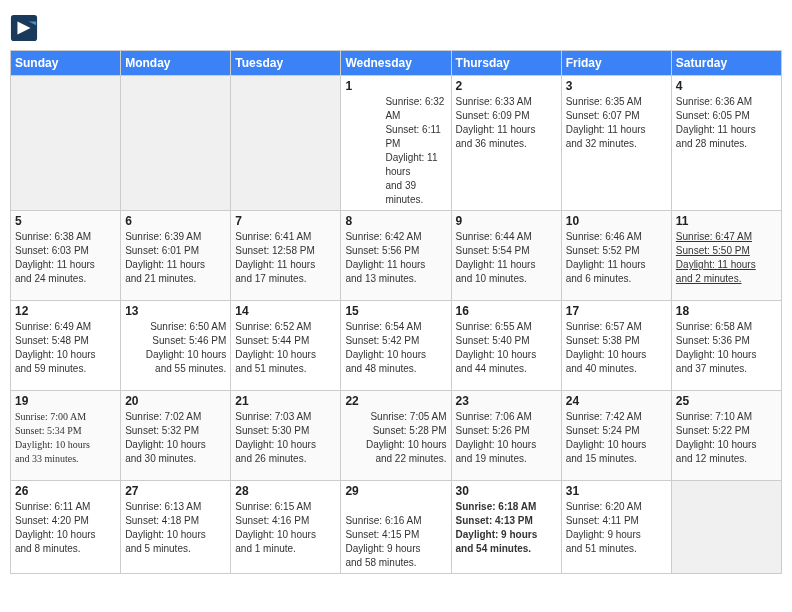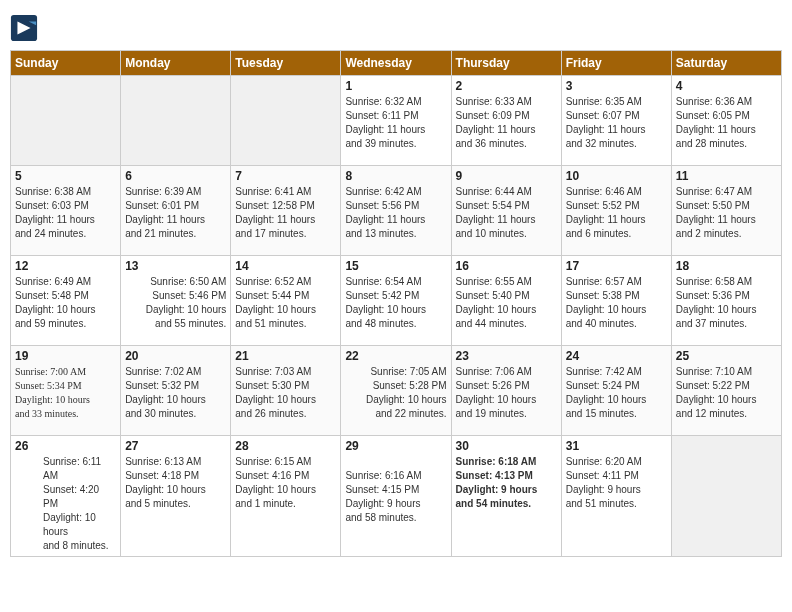--- a/index.html
+++ b/index.html
@@ -46,21 +46,21 @@
     .subtitle {
       font-size: 14px;
       color: #555;
     }
     .calendar {
       width: 100%;
       border-collapse: collapse;
       font-size: 10.5px;
     }
     .calendar th {
-      background: #a16207;
+      background: #3b82f6;
       color: #fff;
       padding: 5px 4px;
       text-align: left;
       font-size: 12px;
       font-weight: bold;
       border: 1px solid #ccc;
     }
     .calendar td {
       border: 1px solid #ccc;
       vertical-align: top;
@@ -118,21 +118,21 @@
         <th>Saturday</th>
       </tr>
   </thead>
   <tbody id="calendar-body">
       <tr>
         <td class="empty"></td>
         <td class="empty"></td>
         <td class="empty"></td>
         <td>
           <div class="day-num">1</div>
-          <div class="day-info" style="white-space: pre-line;">Sunrise: 6:32 AM
+          <div class="day-info" style="white-space: pre-line; margin-left: 40px;">Sunrise: 6:32 AM
 Sunset: 6:11 PM
 Daylight: 11 hours
 and 39 minutes.</div>
         </td>
         <td>
           <div class="day-num">2</div>
           <div class="day-info" style="white-space: pre-line;">Sunrise: 6:33 AM
 Sunset: 6:09 PM
 Daylight: 11 hours
 and 36 minutes.</div>
@@ -190,21 +190,21 @@
         </td>
         <td>
           <div class="day-num">10</div>
           <div class="day-info" style="white-space: pre-line;">Sunrise: 6:46 AM
 Sunset: 5:52 PM
 Daylight: 11 hours
 and 6 minutes.</div>
         </td>
         <td>
           <div class="day-num">11</div>
-          <div class="day-info" style="white-space: pre-line;">Sunrise: 6:47 AM
+          <div class="day-info" style="white-space: pre-line; text-decoration: underline;">Sunrise: 6:47 AM
 Sunset: 5:50 PM
 Daylight: 11 hours
 and 2 minutes.</div>
         </td>
       </tr>
       <tr>
         <td>
           <div class="day-num">12</div>
           <div class="day-info" style="white-space: pre-line;">Sunrise: 6:49 AM
 Sunset: 5:48 PM
@@ -301,21 +301,21 @@
           <div class="day-num">25</div>
           <div class="day-info" style="white-space: pre-line;">Sunrise: 7:10 AM
 Sunset: 5:22 PM
 Daylight: 10 hours
 and 12 minutes.</div>
         </td>
       </tr>
       <tr>
         <td>
           <div class="day-num">26</div>
-          <div class="day-info" style="white-space: pre-line; margin-left: 28px;">Sunrise: 6:11 AM
+          <div class="day-info" style="white-space: pre-line;">Sunrise: 6:11 AM
 Sunset: 4:20 PM
 Daylight: 10 hours
 and 8 minutes.</div>
         </td>
         <td>
           <div class="day-num">27</div>
           <div class="day-info" style="white-space: pre-line;">Sunrise: 6:13 AM
 Sunset: 4:18 PM
 Daylight: 10 hours
 and 5 minutes.</div>

